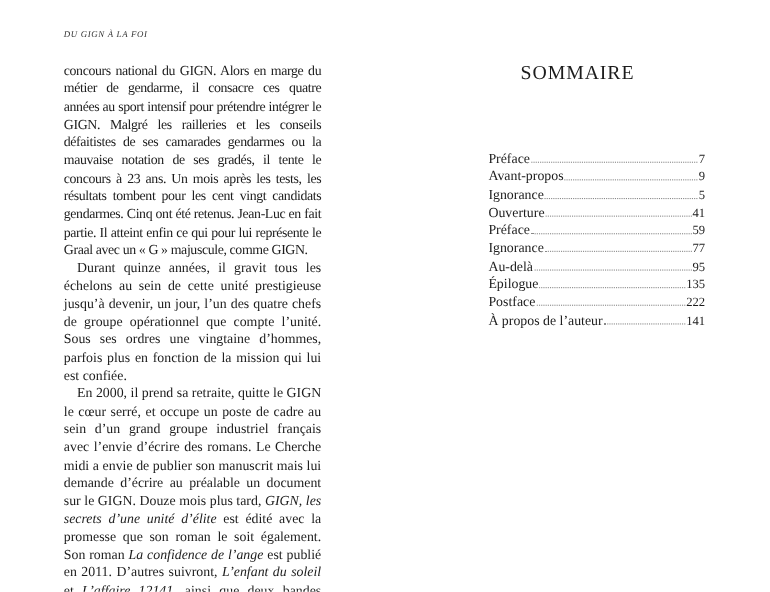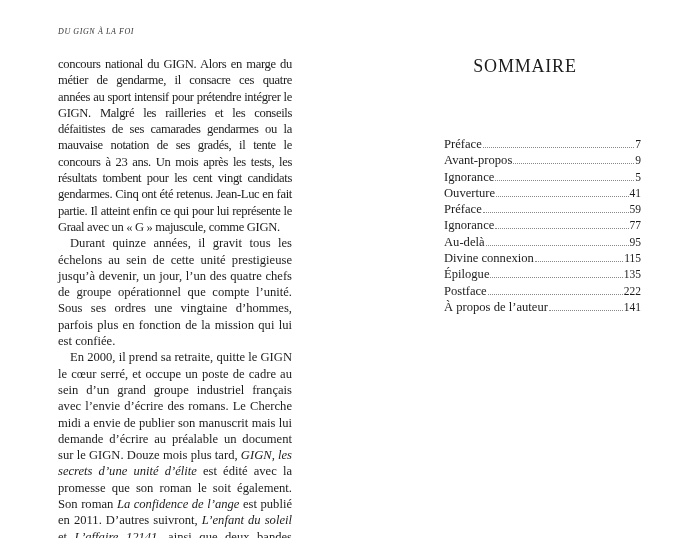--- a/index.html
+++ b/index.html
@@ -73,25 +73,20 @@
         <span class="label">Ignorance</span>
         <span class="leader"></span>
         <span class="num">77</span>
       </li>
     <li>
         <span class="label">Au-delà</span>
         <span class="leader"></span>
         <span class="num">95</span>
       </li>
     <li>
-        <span class="label">Divine connexion</span>
-        <span class="leader"></span>
-        <span class="num">115</span>
-      </li>
-    <li>
         <span class="label">Épilogue</span>
         <span class="leader"></span>
         <span class="num">135</span>
       </li>
     <li>
         <span class="label">Postface</span>
         <span class="leader"></span>
         <span class="num">222</span>
       </li>
     <li>

